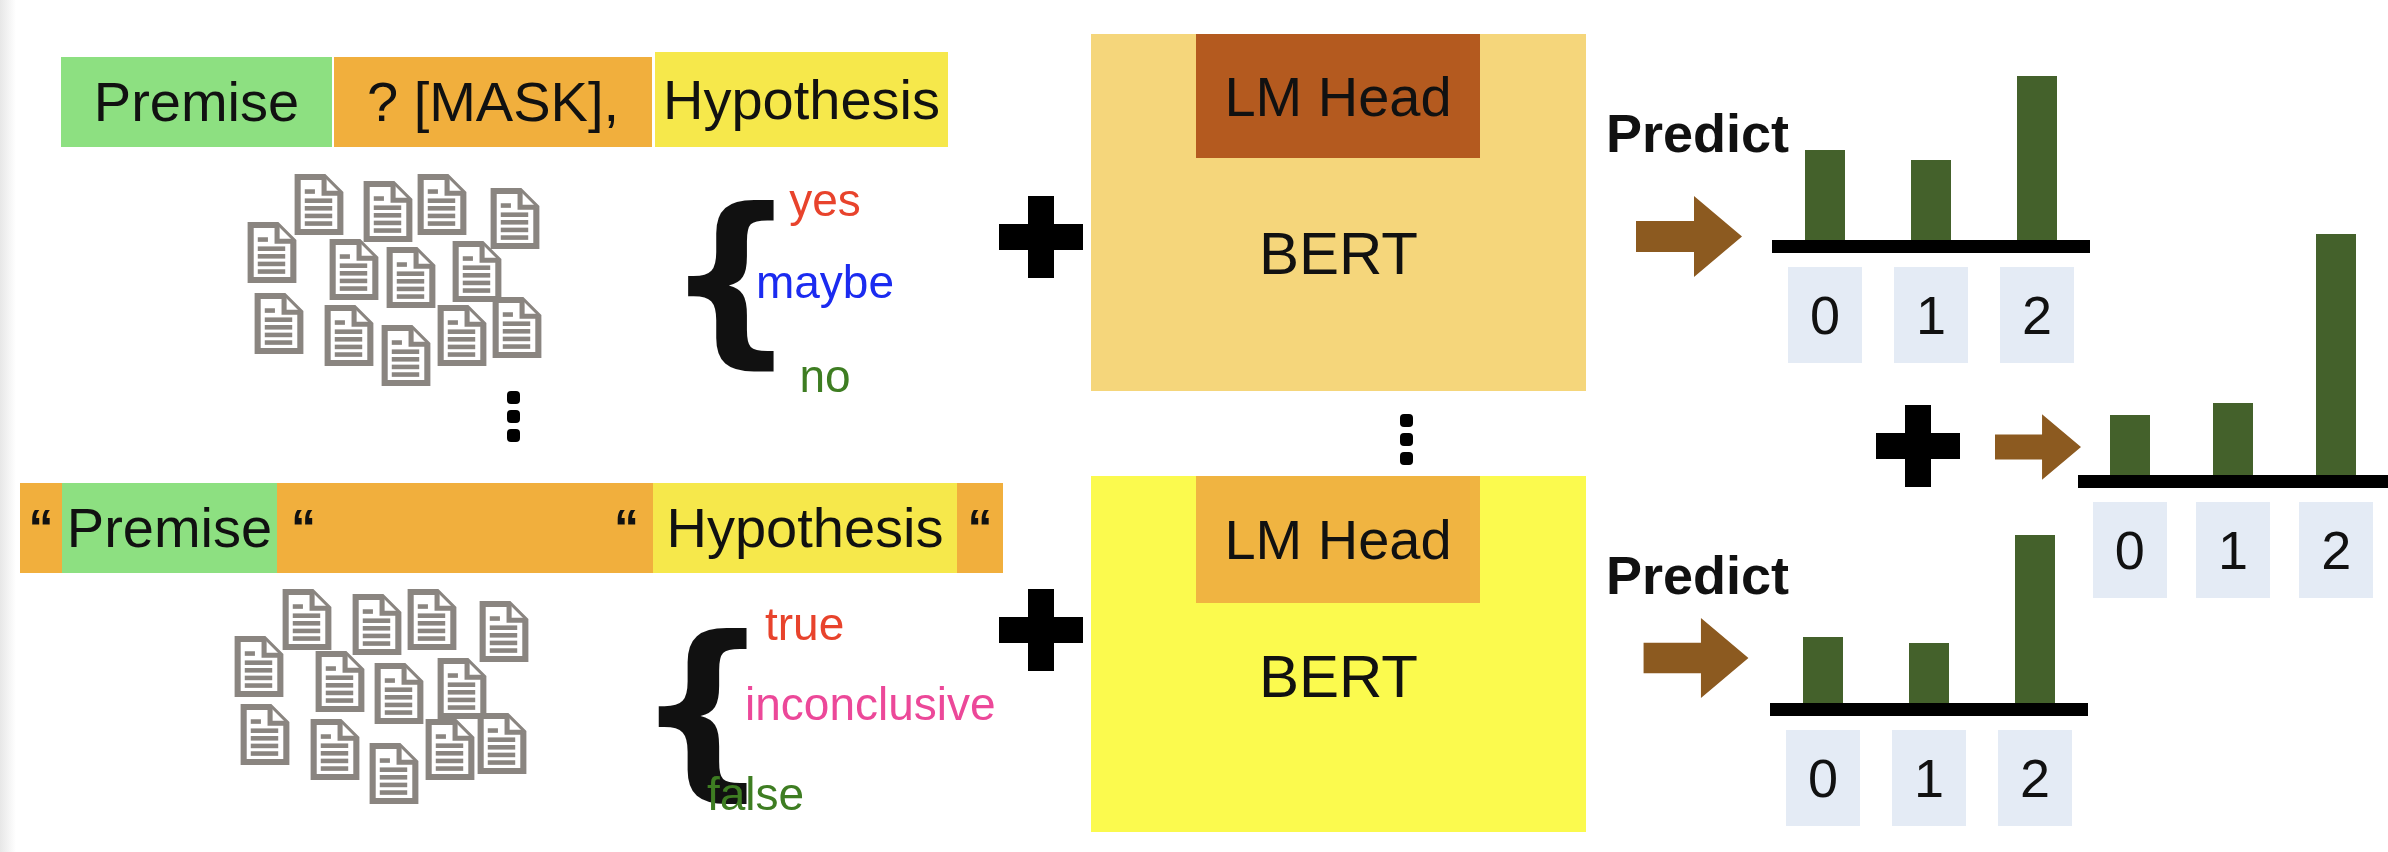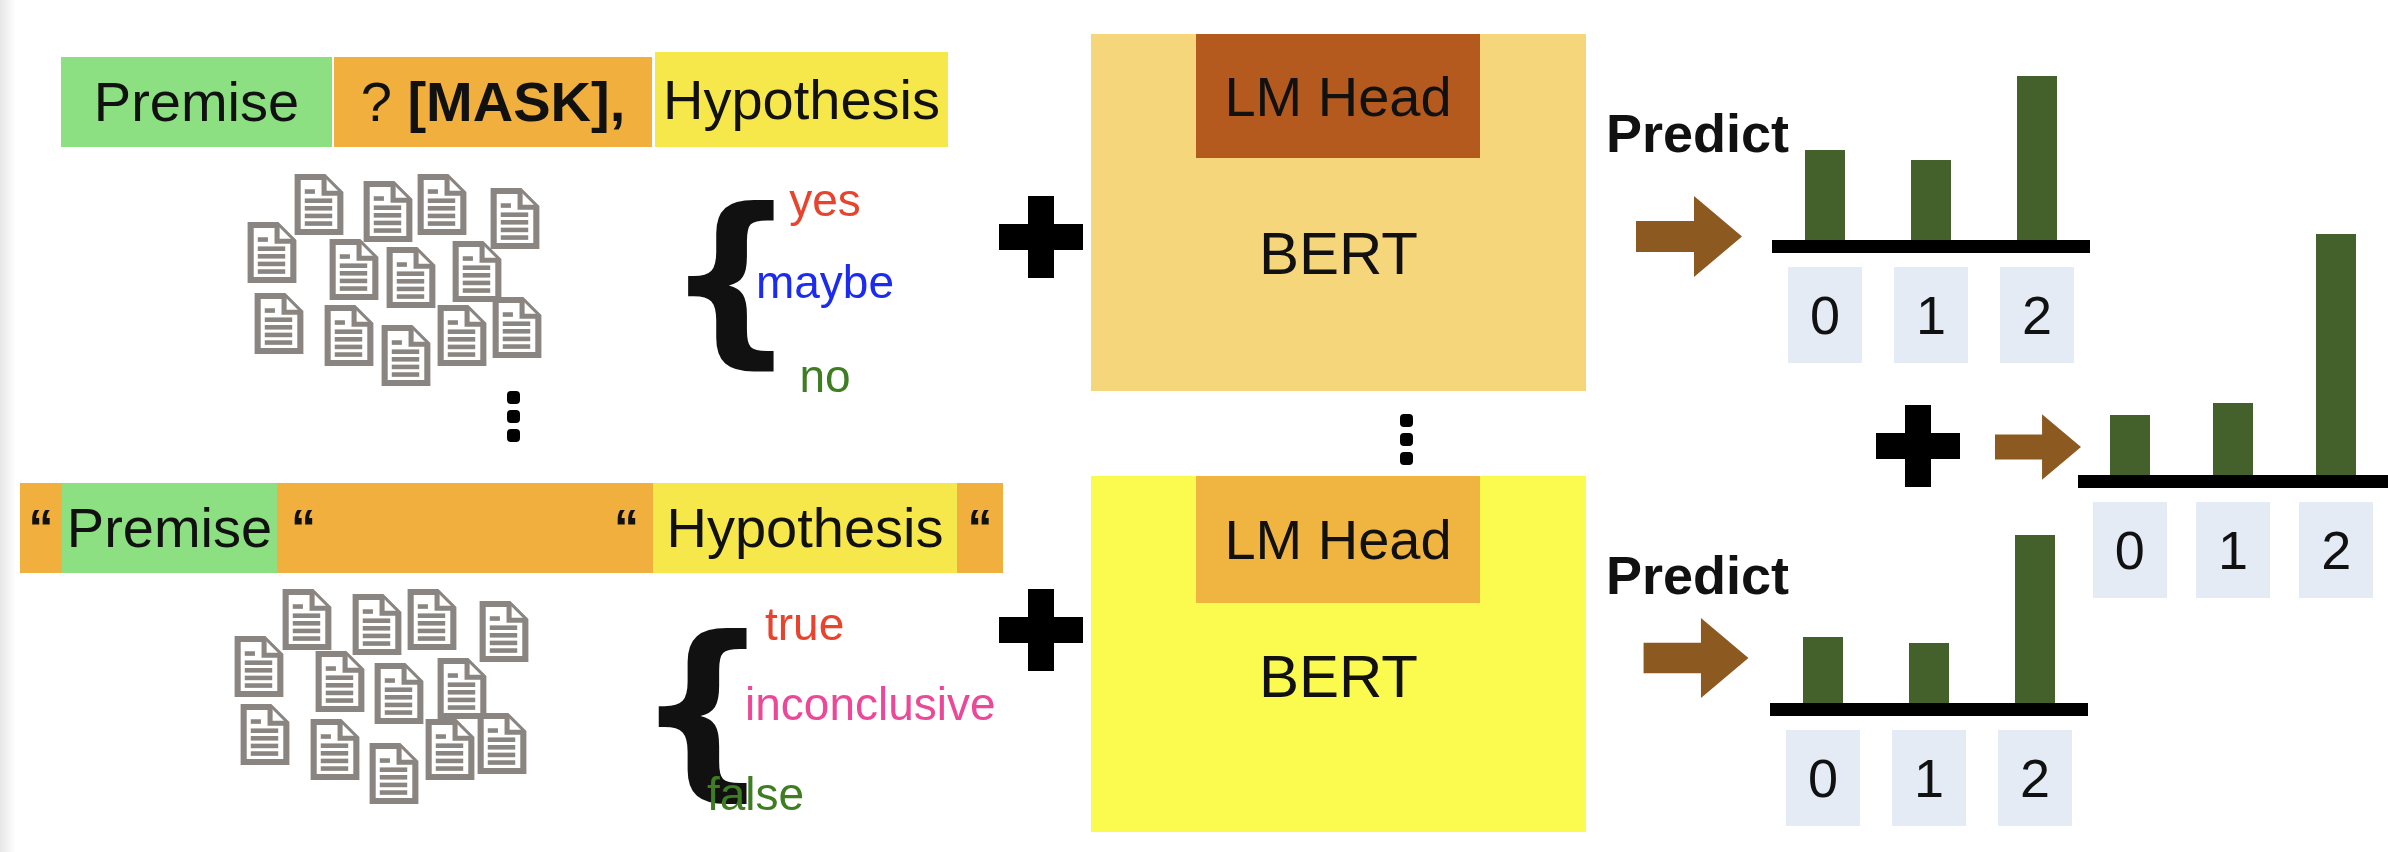--- a/index.html
+++ b/index.html
@@ -7,21 +7,21 @@
     position:relative;width:2388px;height:852px;background:#ffffff;overflow:hidden;
     font-family:"Liberation Sans", sans-serif;color:#111;
   }
   .abs{position:absolute;}
   .edge-shade{left:0;top:0;width:16px;height:100%;background:linear-gradient(90deg,#e7e7e7,#ffffff);}
   
   .token{
     display:flex;align-items:center;justify-content:center;
     font-size:56px;line-height:1;white-space:pre;
   }
-  .token .bold{font-weight:700;text-align:right;}
+  .token .bold{font-weight:400;text-align:right;}
   .quote{font-weight:700;font-size:50px;line-height:1;}
   .seg-between{justify-content:space-between;padding:0 14px;box-sizing:border-box;}
   
   .doc{position:absolute;width:54px;height:63px;}
   
   .vdots{display:flex;flex-direction:column;gap:6px;}
   .vdots i{display:block;width:13px;height:13px;border-radius:4px;background:#000;}
   
   .brace{font-family:"DejaVu Sans",sans-serif;font-weight:700;line-height:1.16;transform-origin:left top;}
   

